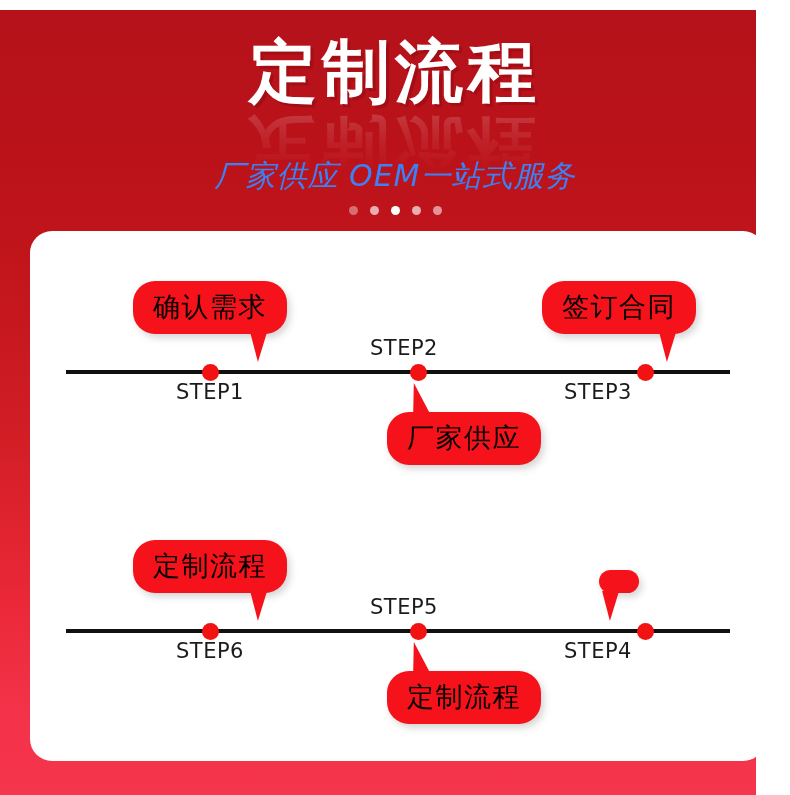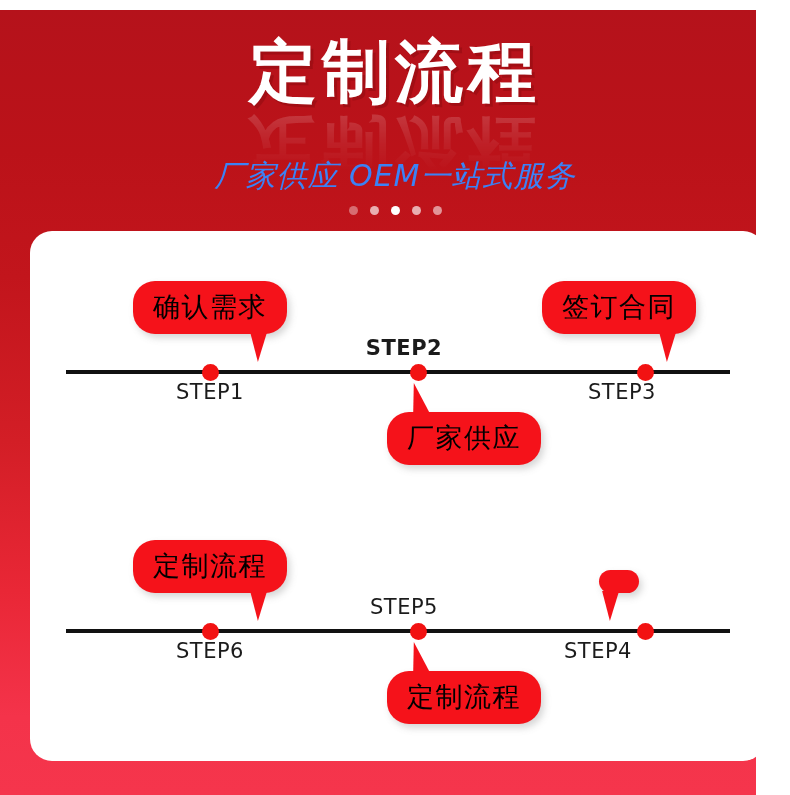--- a/index.html
+++ b/index.html
@@ -249,28 +249,28 @@
       <div class="axis"></div>
 
       <div class="node" style="left:180px;"></div>
       <div class="step-label below" style="left:180px;">STEP1</div>
       <div class="bubble up" style="left:180px;">
         <span class="btext">确认需求</span>
         <span class="tail"></span>
       </div>
 
       <div class="node" style="left:388px;"></div>
-      <div class="step-label above" style="left:374px;font-weight:bold;">STEP2</div>
+      <div class="step-label above" style="left:374px;">STEP2</div>
       <div class="bubble down" style="left:434px;">
         <span class="btext">厂家供应</span>
         <span class="tail"></span>
       </div>
 
       <div class="node" style="left:615px;"></div>
-      <div class="step-label below" style="left:568px;margin-left:24px;">STEP3</div>
+      <div class="step-label below" style="left:568px;">STEP3</div>
       <div class="bubble up" style="left:589px;">
         <span class="btext">签订合同</span>
         <span class="tail"></span>
       </div>
     </div>
 
     <div class="row row2">
       <div class="axis"></div>
 
       <div class="node" style="left:180px;"></div>

